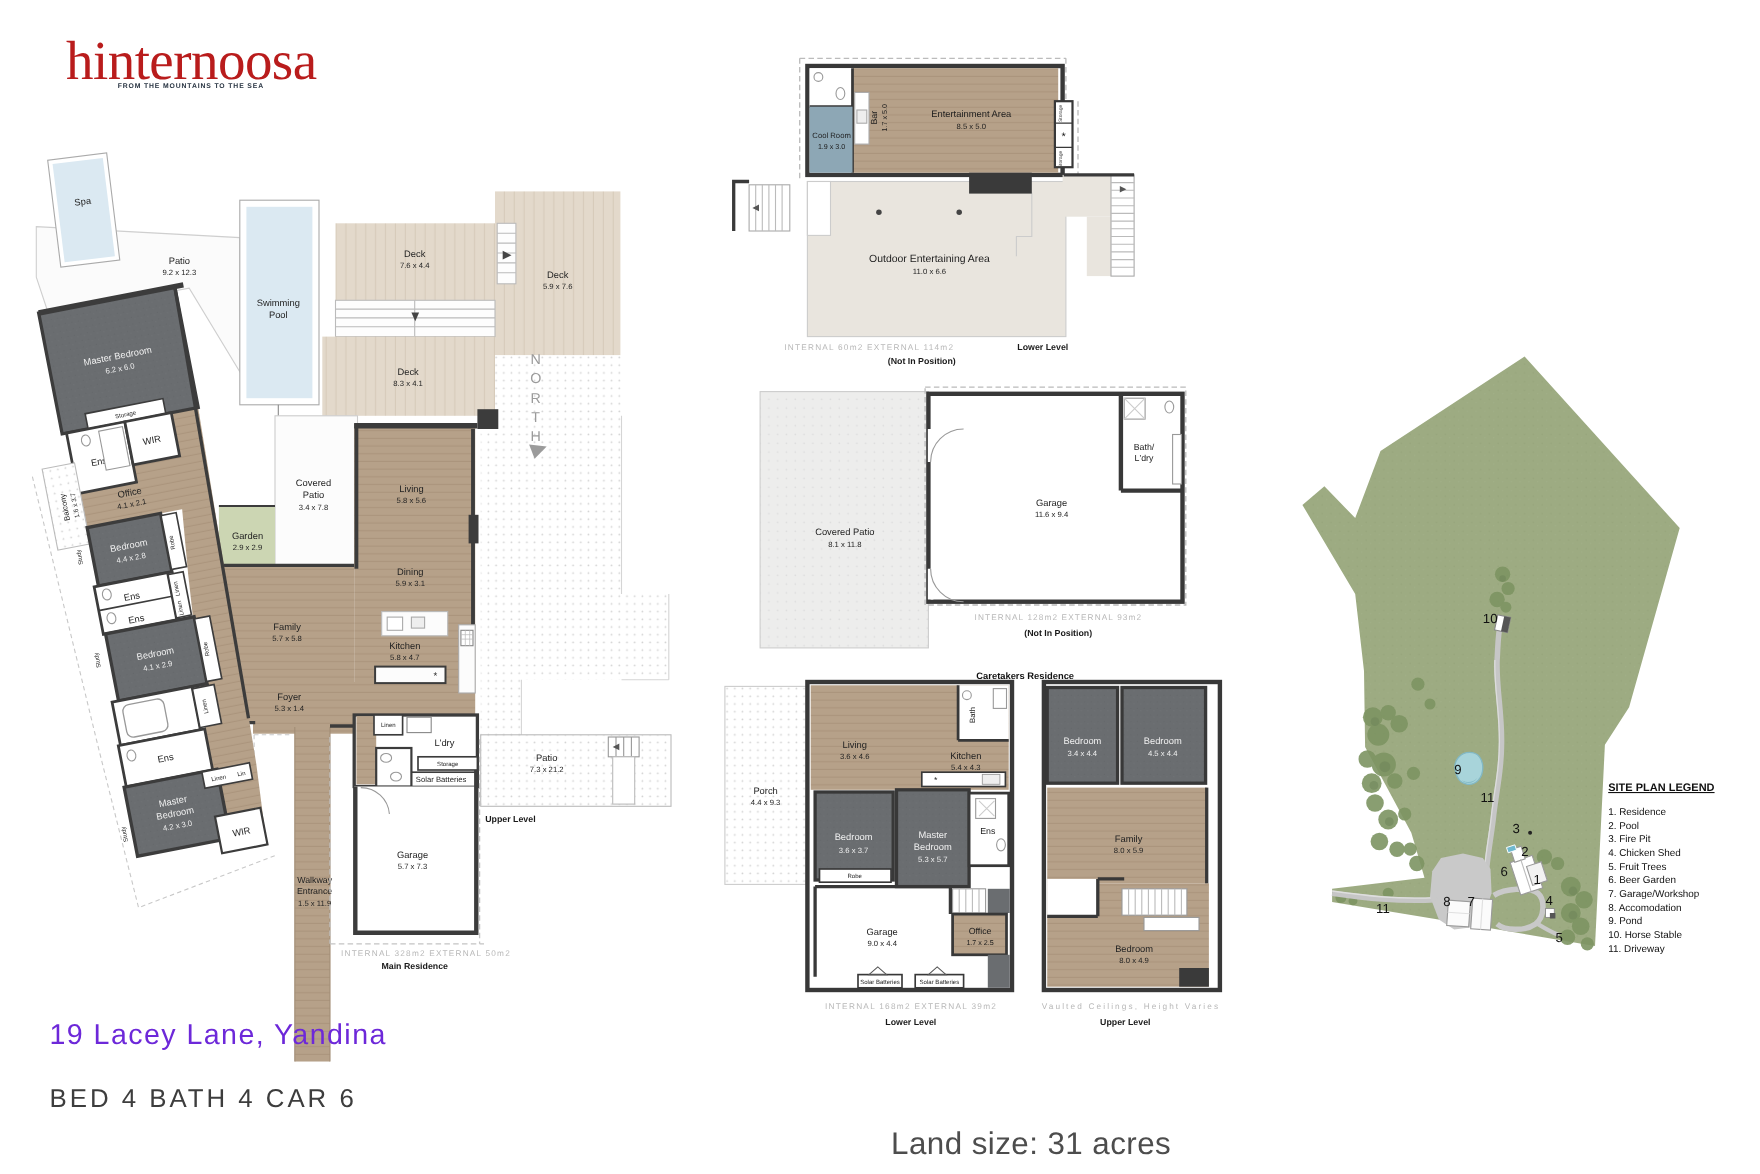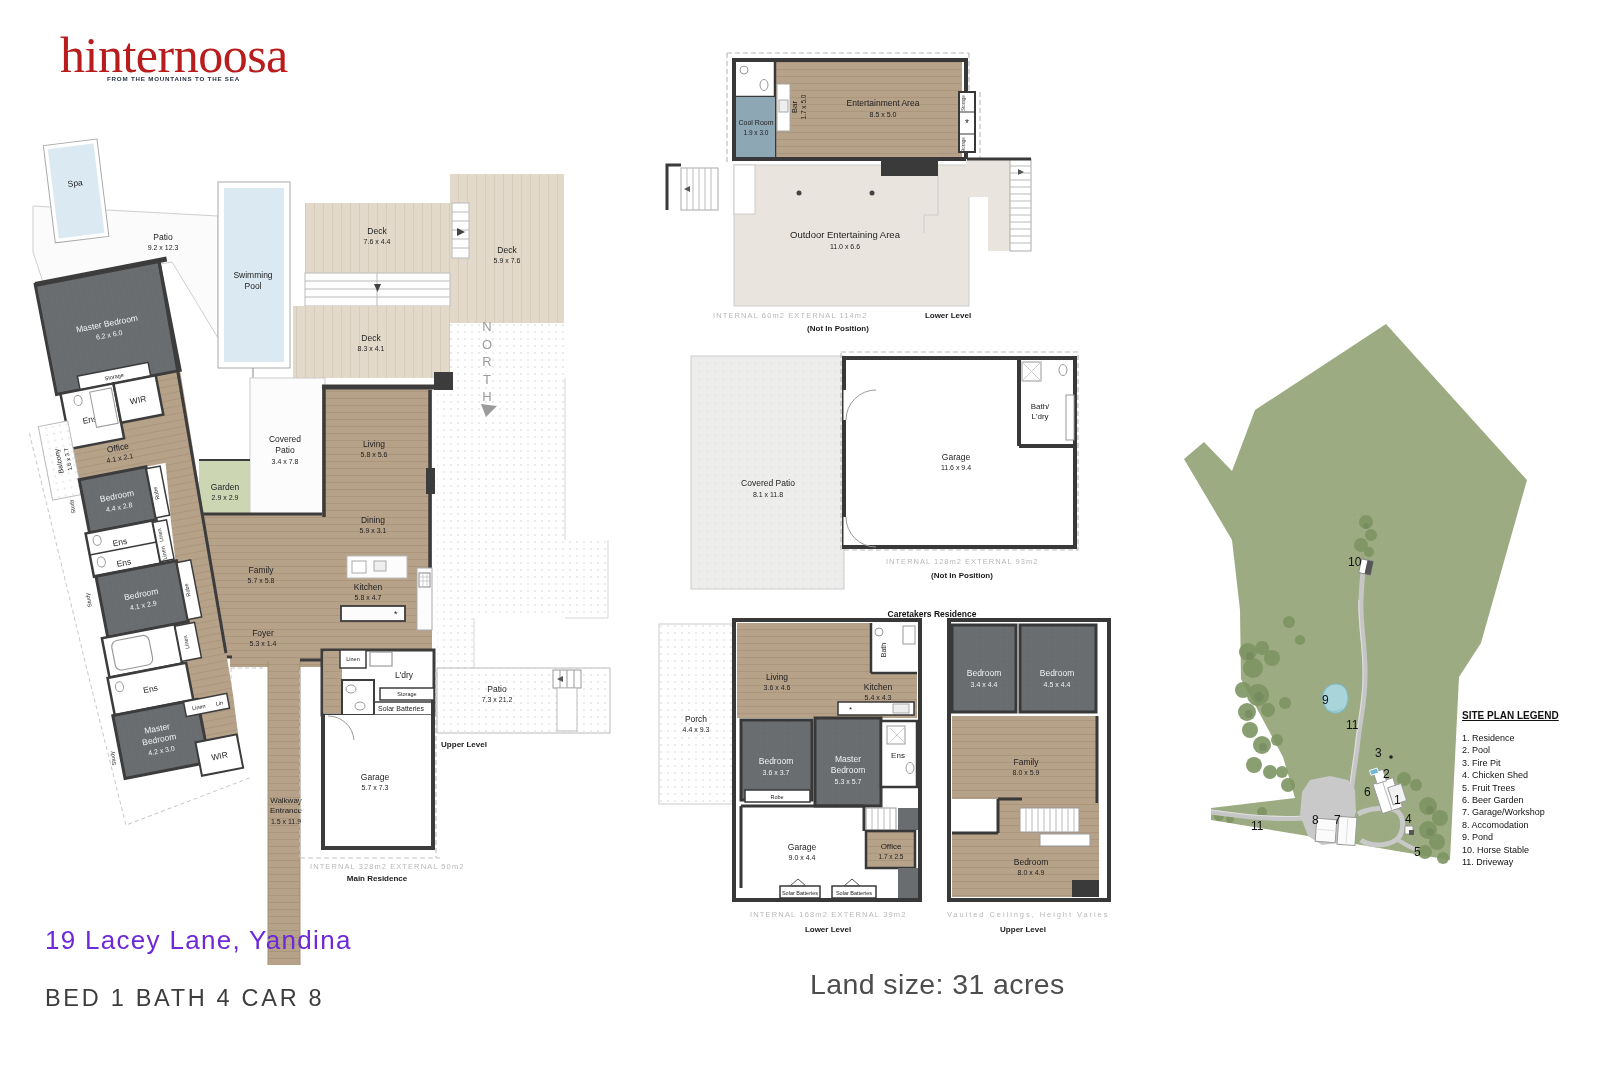--- a/index.html
+++ b/index.html
@@ -475,15 +475,15 @@
 <text x="1462" y="840.2">9. Pond</text>
 <text x="1462" y="852.6">10. Horse Stable</text>
 <text x="1462" y="865">11. Driveway</text>
 </g>
 </g>
 </svg>
 
 <div style="position:absolute;left:60px;top:26px;font-family:'Liberation Serif',serif;font-size:50px;color:#b91c1c;letter-spacing:-0.5px;">hinternoosa</div>
 <div style="position:absolute;left:107px;top:75px;font-size:6.2px;letter-spacing:0.8px;color:#273341;font-weight:bold;">FROM THE MOUNTAINS TO THE SEA</div>
 <div style="position:absolute;left:45px;top:925px;font-size:26px;color:#6d28d9;letter-spacing:1.3px;">19 Lacey Lane, Yandina</div>
-<div style="position:absolute;left:45px;top:985px;font-size:23.5px;color:#3d3d3d;letter-spacing:2.7px;">BED 1 BATH 4 CAR 8</div>
-<div style="position:absolute;left:810px;top:968px;font-size:28.5px;color:#4d4d4d;letter-spacing:0.4px;">Land size: 31 acres</div>
+<div style="position:absolute;left:45px;top:985px;font-size:23.5px;color:#3d3d3d;letter-spacing:2.7px;">BED 4 BATH 4 CAR 6</div>
+<div style="position:absolute;left:810px;top:1024px;font-size:28.5px;color:#4d4d4d;letter-spacing:0.4px;">Land size: 31 acres</div>
 </div>
 
 </body></html>

